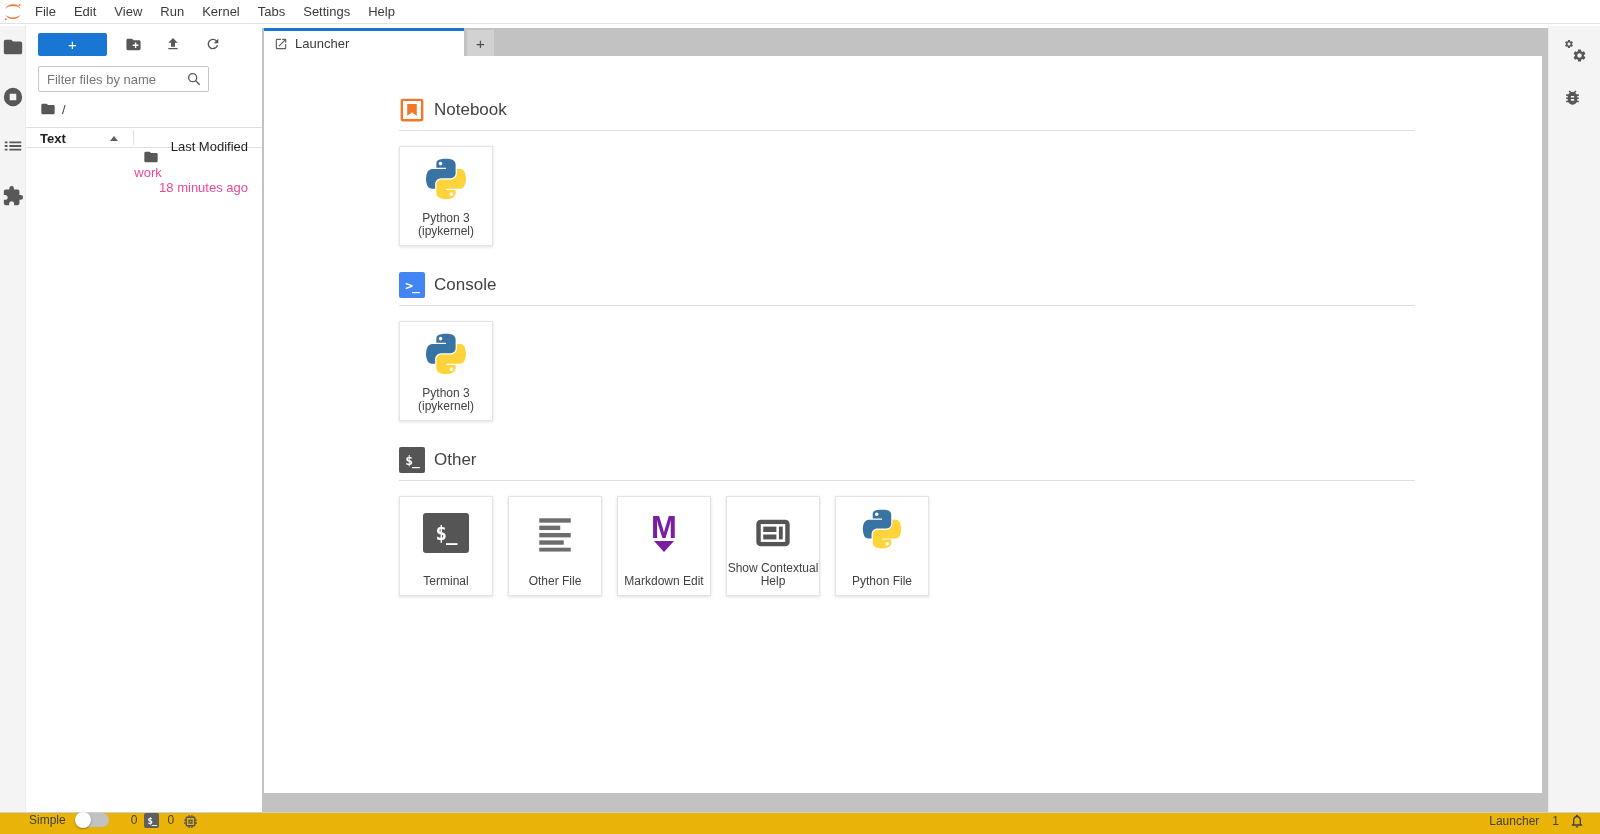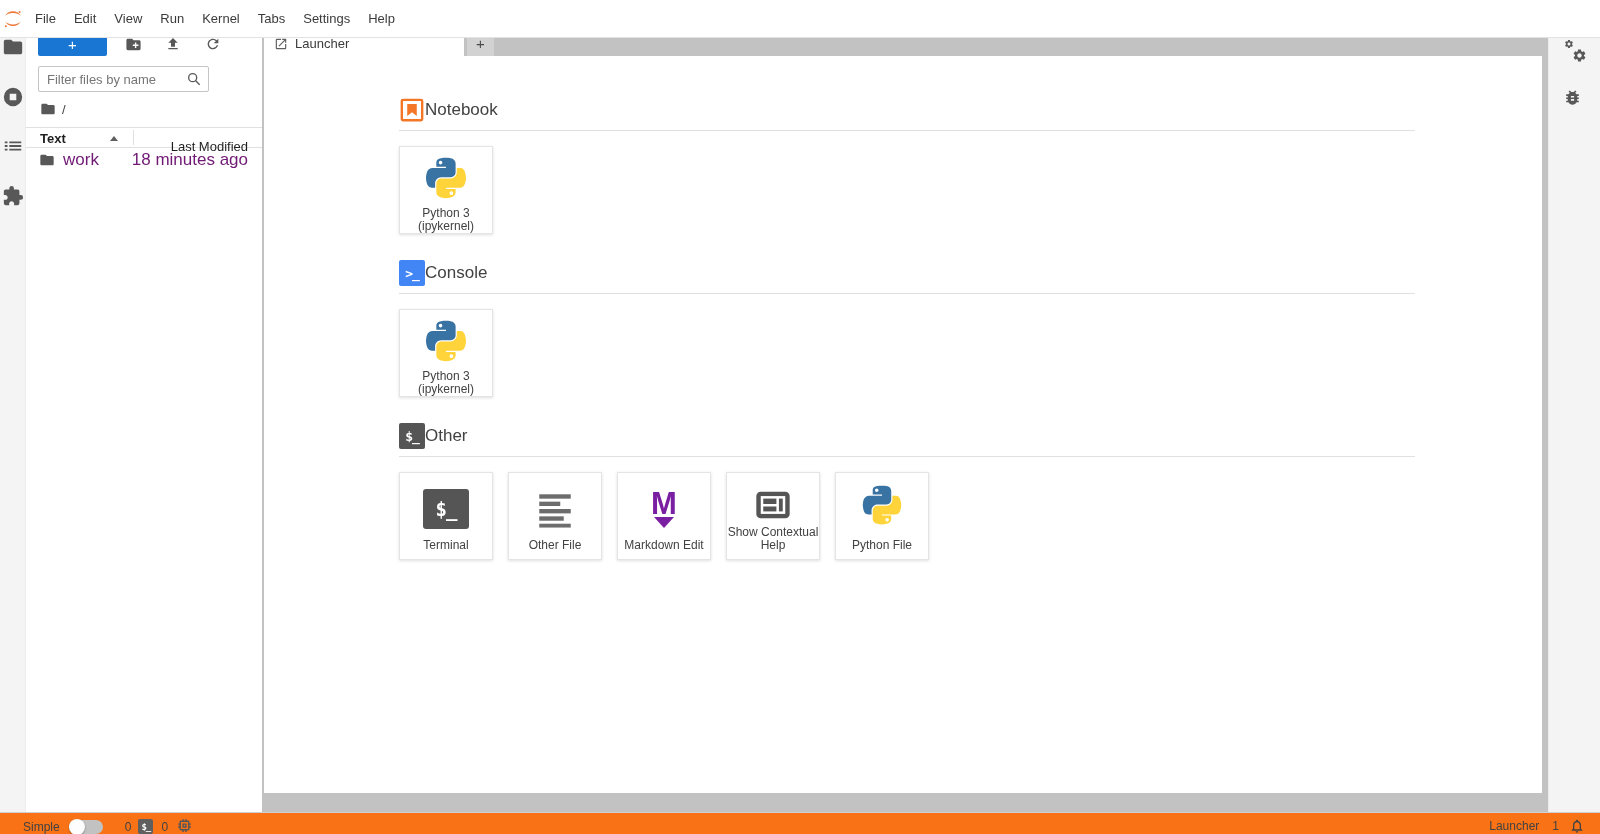--- a/index.html
+++ b/index.html
@@ -4,21 +4,21 @@
 <style>
   * { margin:0; padding:0; box-sizing:border-box; }
   html,body { width:1600px; height:834px; }
   body {
     position:relative; overflow:hidden; background:#fff;
     font-family:"Liberation Sans", sans-serif; color:#3b3b3b;
   }
   .ic { display:block; }
 
   
-  .menubar { position:absolute; top:0; left:0; right:0; height:38px; background:#fff;
+  .menubar { position:absolute; top:0; left:0; right:0; height:24px; background:#fff;
              border-bottom:1px solid #e3e3e3; display:flex; align-items:center; z-index:6; }
   .logo { width:26px; height:22px; margin-left:0; color:#EB7A3C; flex:none; }
   .menu-item { padding:0 9px; font-size:13px; line-height:25px; color:#3b3b3b; cursor:default; }
 
   
   .activity-bar { position:absolute; left:0; top:26px; width:26px; height:786px;
                   background:#f4f4f4; border-right:1px solid #ececec; z-index:4; }
   .act-icon { position:absolute; left:2px; width:22px; height:22px; color:#585858; }
 
   
@@ -36,48 +36,48 @@
   .fb-breadcrumb { position:absolute; top:74px; left:14px; height:18px; display:flex; align-items:center; gap:6px;
                    font-size:13px; color:#424242; }
   .fb-head { position:absolute; top:101px; left:0; right:0; height:21px;
              border-top:1px solid #e0e0e0; border-bottom:1px solid #e0e0e0; font-size:13px; color:#1f1f1f; }
   .col-name { position:absolute; left:14px; top:3px; font-weight:bold; cursor:pointer; }
   .sort-caret { position:absolute; left:84px; top:8px; width:0; height:0;
                 border-left:4px solid transparent; border-right:4px solid transparent; border-bottom:5px solid #5f5f5f; }
   .col-divider { position:absolute; left:107px; top:2px; bottom:2px; width:1px; background:#e0e0e0; }
   .col-modified { position:absolute; right:14px; top:11px; font-weight:normal; cursor:pointer; }
   .fb-row { position:absolute; top:123px; left:0; right:0; height:22px; display:flex; align-items:center;
-            font-size:17px; color:#701a75; cursor:pointer; }
+            font-size:13px; color:#ec4899; cursor:pointer;flex-direction:column; }
   .fb-row .row-folder { width:16px; height:16px; margin-left:13px; color:#585858; flex:none; }
   .fb-row .row-name { margin-left:8px; }
   .fb-row .row-mod { margin-left:auto; margin-right:14px; }
 
   
   .dock { position:absolute; left:262px; top:26px; width:1286px; height:786px; background:#c2c2c2; }
   .dock::before { content:''; position:absolute; top:0; left:0; right:0; height:2px; background:#fff; }
   .tab-bar { position:absolute; top:2px; left:2px; right:0; height:28px; display:flex; align-items:flex-start; }
   .tab { width:200px; height:28px; background:#fff; border-top:3px solid #1976d2;
          display:flex; align-items:center; gap:7px; padding:0 10px; font-size:13px; color:#3b3b3b; cursor:pointer; }
   .tab .tab-ic { width:14px; height:14px; color:#5f5f5f; flex:none; }
   .tab-add { width:27px; height:26px; margin-left:3px; margin-top:2px; background:#d2d2d2;
              color:#4a4a4a; font-size:15px; display:flex; align-items:center; justify-content:center; cursor:pointer; }
   .main-area { position:absolute; left:2px; top:30px; right:6px; bottom:19px; background:#fff; overflow:hidden; }
   .launcher-body { position:absolute; inset:0; padding:41px 127px 0 135px; overflow:hidden; }
 
-  .section-header { display:flex; align-items:center; gap:0; padding-bottom:7px; border-bottom:1px solid #e0e0e0; }
+  .section-header { display:flex; align-items:center; gap:9px; padding-bottom:7px; border-bottom:1px solid #e0e0e0; }
   .section-title { font-size:17px; color:#424242; }
   .chip { border-radius:2px; display:flex; align-items:center; justify-content:center;
           font-family:"DejaVu Sans Mono", monospace; font-weight:bold; color:#fff; letter-spacing:-1px; }
   .chip-26 { width:26px; height:26px; font-size:13px; }
   .chip-console { background:#4285f4; }
   .chip-dark { background:#555555; }
   .notebook-ic { width:26px; height:26px; }
 
   .card-row { display:flex; gap:15px; margin:15px 0 26px 0; }
-  .launch-card { width:94px; height:88px; background:#fff; border:1px solid #e4e4e4;
+  .launch-card { width:94px; height:100px; background:#fff; border:1px solid #e4e4e4;
                  box-shadow:0 1px 3px rgba(0,0,0,0.13); display:flex; flex-direction:column;
                  align-items:center; padding-top:10px; cursor:pointer; }
   .card-icon-wrap { height:52px; display:flex; align-items:center; justify-content:center; }
   .card-label { margin-top:auto; padding-bottom:7px; font-size:12px; line-height:13px; color:#424242;
                 text-align:center; width:92px; }
   .term-big { width:46px; height:40px; border-radius:3px; background:#555; color:#fff;
               font-family:"DejaVu Sans Mono", monospace; font-weight:bold; font-size:19px;
               display:flex; align-items:center; justify-content:center; letter-spacing:-1px; }
   .md-icon { display:flex; flex-direction:column; align-items:center; }
   .md-m { font-weight:bold; font-size:31px; line-height:27px; color:#7b1fa2; }
@@ -86,23 +86,23 @@
 
   
   .right-bar { position:absolute; right:0; top:26px; width:52px; height:786px;
                background:#f4f4f4; border-left:1px solid #ececec; z-index:4; }
   .rb-btn { position:absolute; left:50%; transform:translateX(-50%); width:24px; height:24px; color:#585858; cursor:pointer; }
   .gears-wrap { position:relative; width:24px; height:24px; }
   .gear-sm { position:absolute; left:1px; top:0; width:10px; height:10px; }
   .gear-lg { position:absolute; right:0; bottom:0; width:15px; height:15px; }
 
   
-  .status-bar { position:absolute; left:0; bottom:0; width:1600px; height:22px; background:#f97316;
-                border-top:1px solid #cfcfcf; display:flex; align-items:flex-end;
-                font-size:12px; color:#424242; padding:0 15px 0 23px; z-index:7; }
+  .status-bar { position:absolute; left:0; bottom:0; width:1600px; height:22px; background:#eab308;
+                border-top:1px solid #cfcfcf; display:flex; align-items:flex-start;
+                font-size:12px; color:#424242; padding:0 15px 0 29px; z-index:7; }
   .toggle { position:relative; width:34px; height:14px; border-radius:7px; background:#c2c2c2;
             margin-left:9px; cursor:pointer; }
   .toggle .knob { position:absolute; left:0; top:-1px; width:16px; height:16px; border-radius:50%;
                   background:#fdfdfd; box-shadow:0 1px 2px rgba(0,0,0,0.35); }
   .sb-count { margin-left:8px; }
   .sb-first-count { margin-left:22px; }
   .mini-term { width:15px; height:15px; border-radius:2px; background:#5f5f5f; color:#fff;
                font-family:"DejaVu Sans Mono", monospace; font-weight:bold; font-size:9px; letter-spacing:-1px;
                display:flex; align-items:center; justify-content:center; margin-left:7px; }
   .memory-ic { width:17px; height:17px; color:#555; margin-left:8px; }

